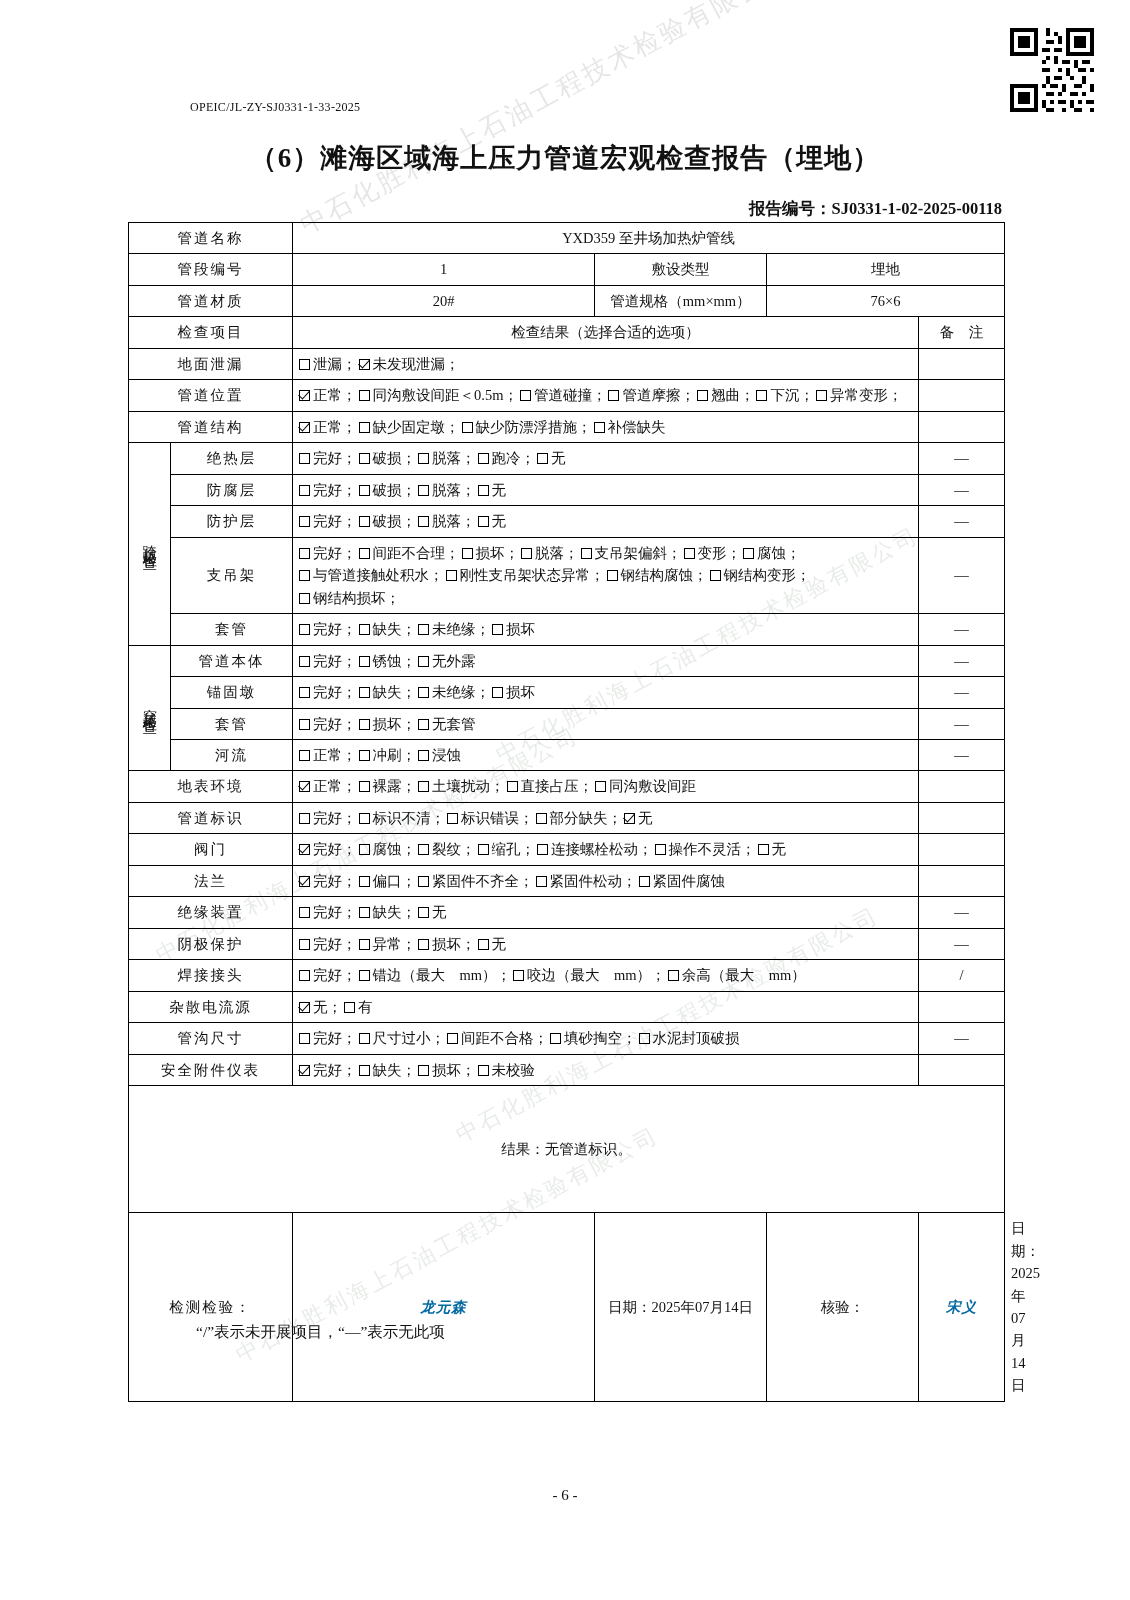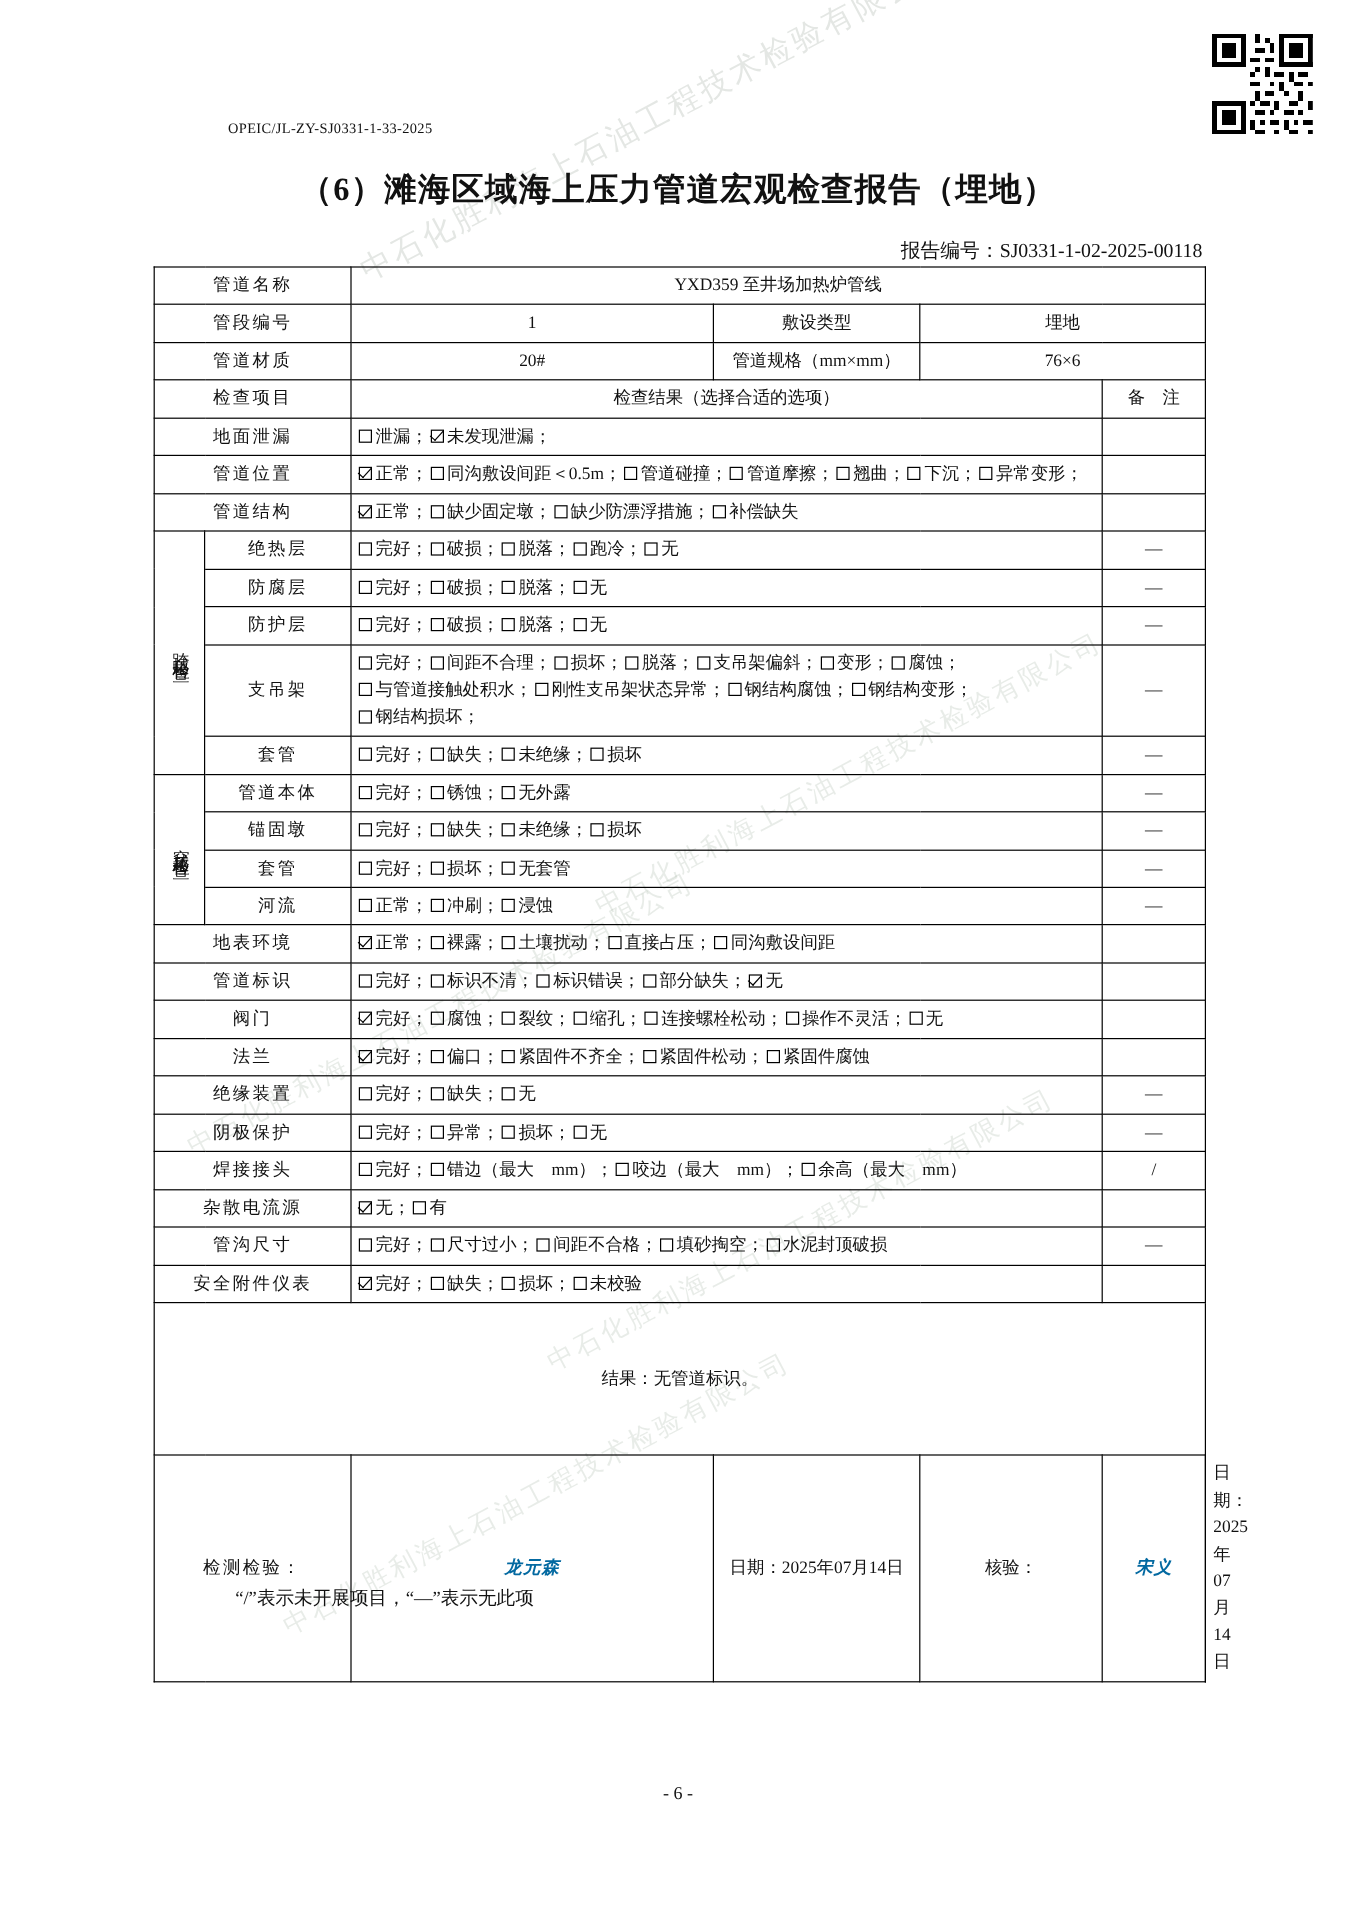--- a/index.html
+++ b/index.html
@@ -47,21 +47,21 @@
     font-size: 27px;
     font-weight: bold;
     letter-spacing: 1px;
     font-family: "Liberation Serif", "DejaVu Serif", serif;
   }
   .report-no {
     position: absolute;
     top: 198px;
     right: 128px;
     font-size: 16.5px;
-    font-weight: normal;
+    font-weight: bold;
   }
 
   table.main {
     position: absolute;
     top: 222px;
     left: 128px;
     width: 876px;
     border-collapse: collapse;
     table-layout: fixed;
   }

